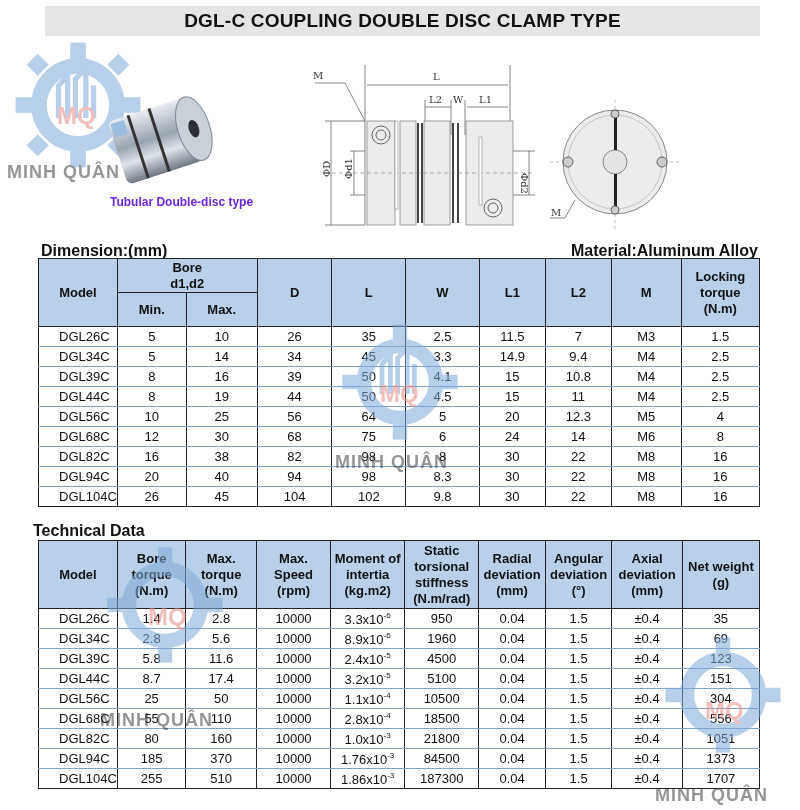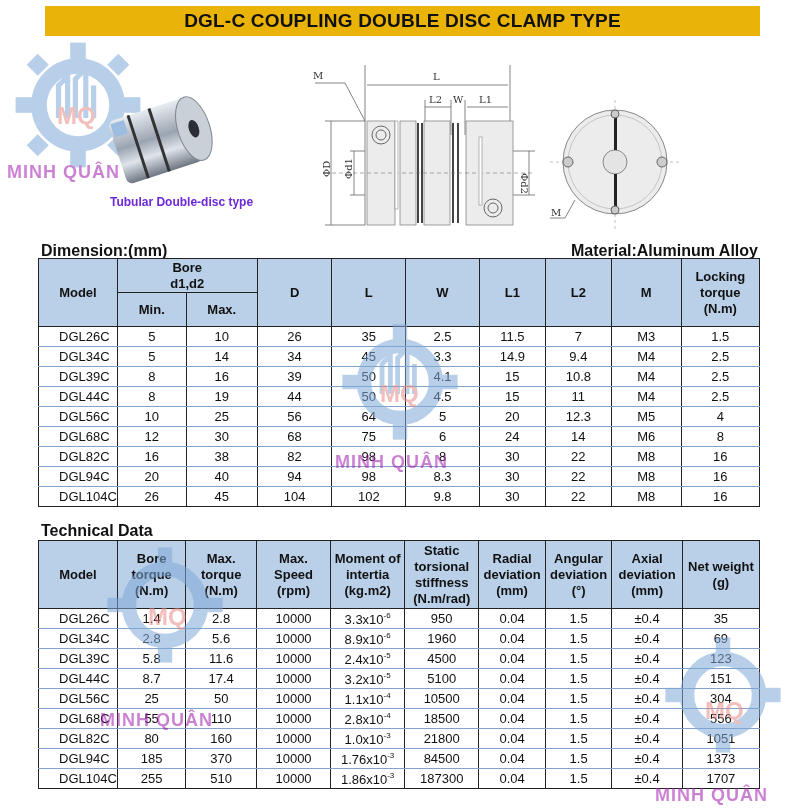--- a/index.html
+++ b/index.html
@@ -1,31 +1,31 @@
 <!DOCTYPE html>
 <html><head>
 <meta charset="utf-8">
 <style>
   * { box-sizing: border-box; margin: 0; padding: 0; }
   body { width: 800px; height: 810px; background: #ffffff; font-family: "Liberation Sans", sans-serif; color: #111; position: relative; overflow: hidden; }
-  .title-bar { position: absolute; left: 45px; top: 6px; width: 715px; height: 30px; background: #eab308; display: flex; align-items: center; justify-content: center; font-weight: bold; font-size: 19px; letter-spacing: 0.2px; color: #111; }
+  .title-bar { position: absolute; left: 45px; top: 6px; width: 715px; height: 30px; background: #e5e5e5; display: flex; align-items: center; justify-content: center; font-weight: bold; font-size: 19px; letter-spacing: 0.2px; color: #111; }
   .product-photo { position: absolute; left: 105px; top: 80px; width: 120px; height: 115px; }
   .photo-caption { position: absolute; left: 110px; top: 195px; font-size: 12px; font-weight: bold; color: #6d28d9; }
   .drawing-side { position: absolute; left: 305px; top: 55px; width: 240px; height: 180px; }
   .drawing-front { position: absolute; left: 545px; top: 100px; width: 140px; height: 140px; }
   .section-label { position: absolute; font-weight: bold; font-size: 16px; color: #111; }
   table { position: absolute; border-collapse: collapse; font-size: 13px; }
   th, td { border: 1.5px solid #222; text-align: center; }
   th { background: #b9d0e8; font-weight: bold; font-size: 13px; line-height: 16px; }
   td { height: 20px; border-top: 1px solid #7fa3c9; border-bottom: 1px solid #7fa3c9; }
   td.model { text-align: left; padding-left: 20px; }
   tr:last-child td { border-bottom: 1.5px solid #222; }
   sup { font-size: 8px; vertical-align: 6px; }
   .watermark { position: absolute; pointer-events: none; opacity: 0.55; }
-  .wm-text { font-weight: bold; color: #a21caf; font-size: 18px; letter-spacing: 1px; }
+  .wm-text { font-weight: bold; color: #404040; font-size: 18px; letter-spacing: 1px; }
   .wm-mq { font-weight: bold; color: #e68a85; font-size: 24px; }
 </style>
 </head>
 <body>
 
 <div class="title-bar">DGL-C COUPLING DOUBLE DISC CLAMP TYPE</div>
 
 <div class="watermark" style="left:5px;top:40px;width:150px;height:150px;">
   <svg width="130" height="130" viewBox="0 0 100 100" style="position:absolute;left:8px;top:0;">
     <g fill="none" stroke="#7fa8d8" stroke-width="12">
@@ -288,21 +288,21 @@
         <rect x="44" y="84" width="12" height="14"></rect>
       <rect x="2" y="44" width="14" height="12"></rect>
         <rect x="84" y="44" width="14" height="12"></rect>
     </g>
     <path d="M35 60 V35 L42 28 V60 M48 60 V30 L56 22 V60 M62 60 V35" stroke="#7fa8d8" stroke-width="4" fill="none"></path>
   </svg>
   <div class="wm-mq" style="position:absolute;left:45px;top:58px;">MQ</div>
   <div class="wm-text" style="position:absolute;left:0;top:130px;">MINH QUÂN</div>
 </div>
 
-<div class="section-label" style="left:41px;top:522px;">Technical Data</div>
+<div class="section-label" style="left:33px;top:522px;">Technical Data</div>
 
 <table style="left:38px;top:540px;width:722px;">
   <colgroup>
     <col style="width:70px">
       <col style="width:70px">
       <col style="width:72px">
       <col style="width:76px">
       <col style="width:75px">
       <col style="width:75px">
       <col style="width:67px">

